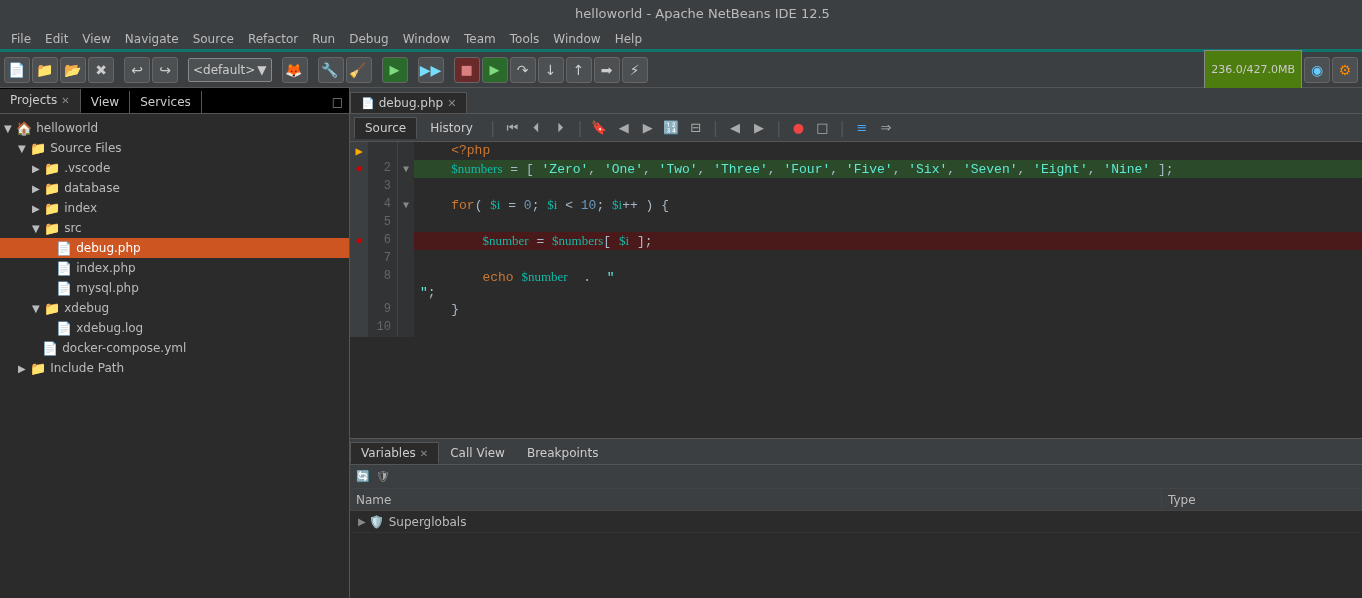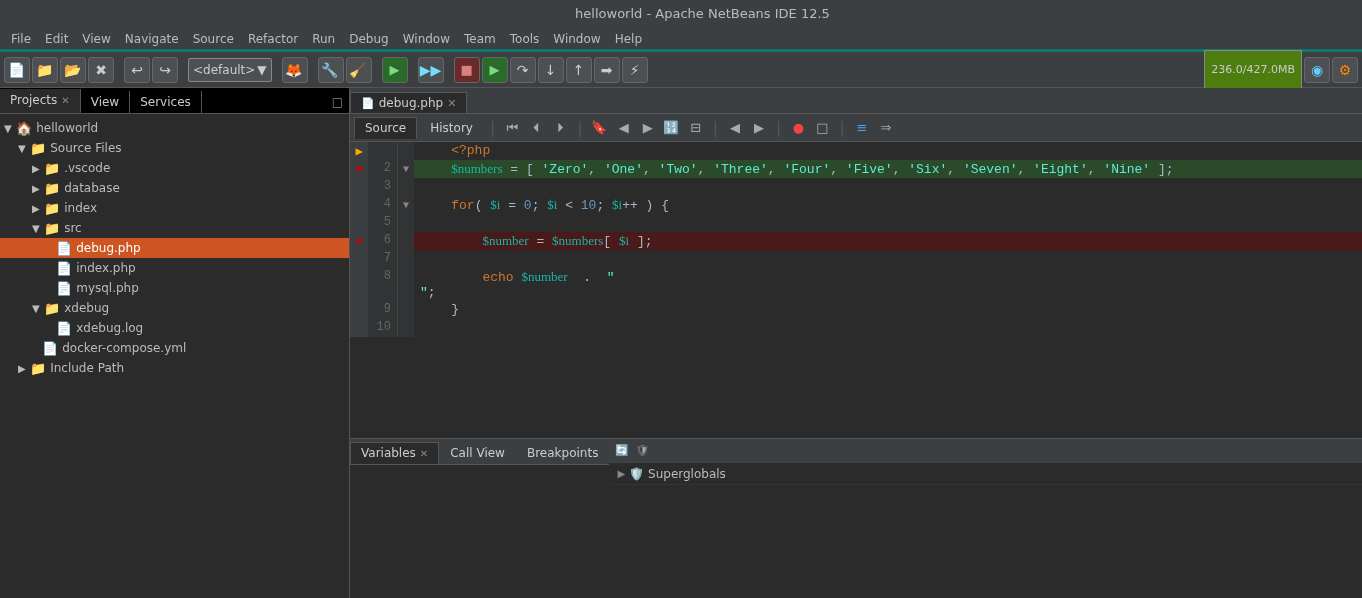--- a/index.html
+++ b/index.html
@@ -274,21 +274,21 @@
     .php-kw { color: #cc7832; }
     .php-op { color: #a9b7c6; }
     .php-num { color: #6897bb; }
     .php-dot { color: #a9b7c6; }
 
     
     #bottom-panel {
       height: 160px;
       border-top: 1px solid #555;
       display: flex;
-      flex-direction: row;
+      flex-direction: column;
       background: #2b2b2b;
     }
     #bottom-tabs {
       display: flex;
       background: #3c3f41;
       border-bottom: 1px solid #555;
       height: 26px;
       align-items: flex-end;
     }
     .bottom-tab {
@@ -631,20 +631,28 @@
       <div id="bottom-tabs">
       <div class="bottom-tab active">Variables<span class="bottom-tab-close">✕</span></div>
           <div class="bottom-tab">Call View</div>
           <div class="bottom-tab">Breakpoints</div>
         </div>
       <div id="bottom-content">
         <div class="vars-toolbar">
           <div class="vars-toolbar-btn">🔄</div>
           <div class="vars-toolbar-btn">🛡</div>
         </div>
+        <div class="vars-header">
+          <div class="vars-col vars-col-name">
+            <span>Name</span>
+          </div>
+          <div class="vars-col vars-col-type">
+            <span>Type</span>
+          </div>
+        </div>
         <div id="vars-rows">
         <div class="vars-row">
               <div class="vars-row-name">
                 <span class="vars-expand">▶</span>
                 <span class="vars-icon">🛡️</span>
                 <span>Superglobals</span>
               </div>
               <div class="vars-row-type"></div>
             </div>
           </div>

